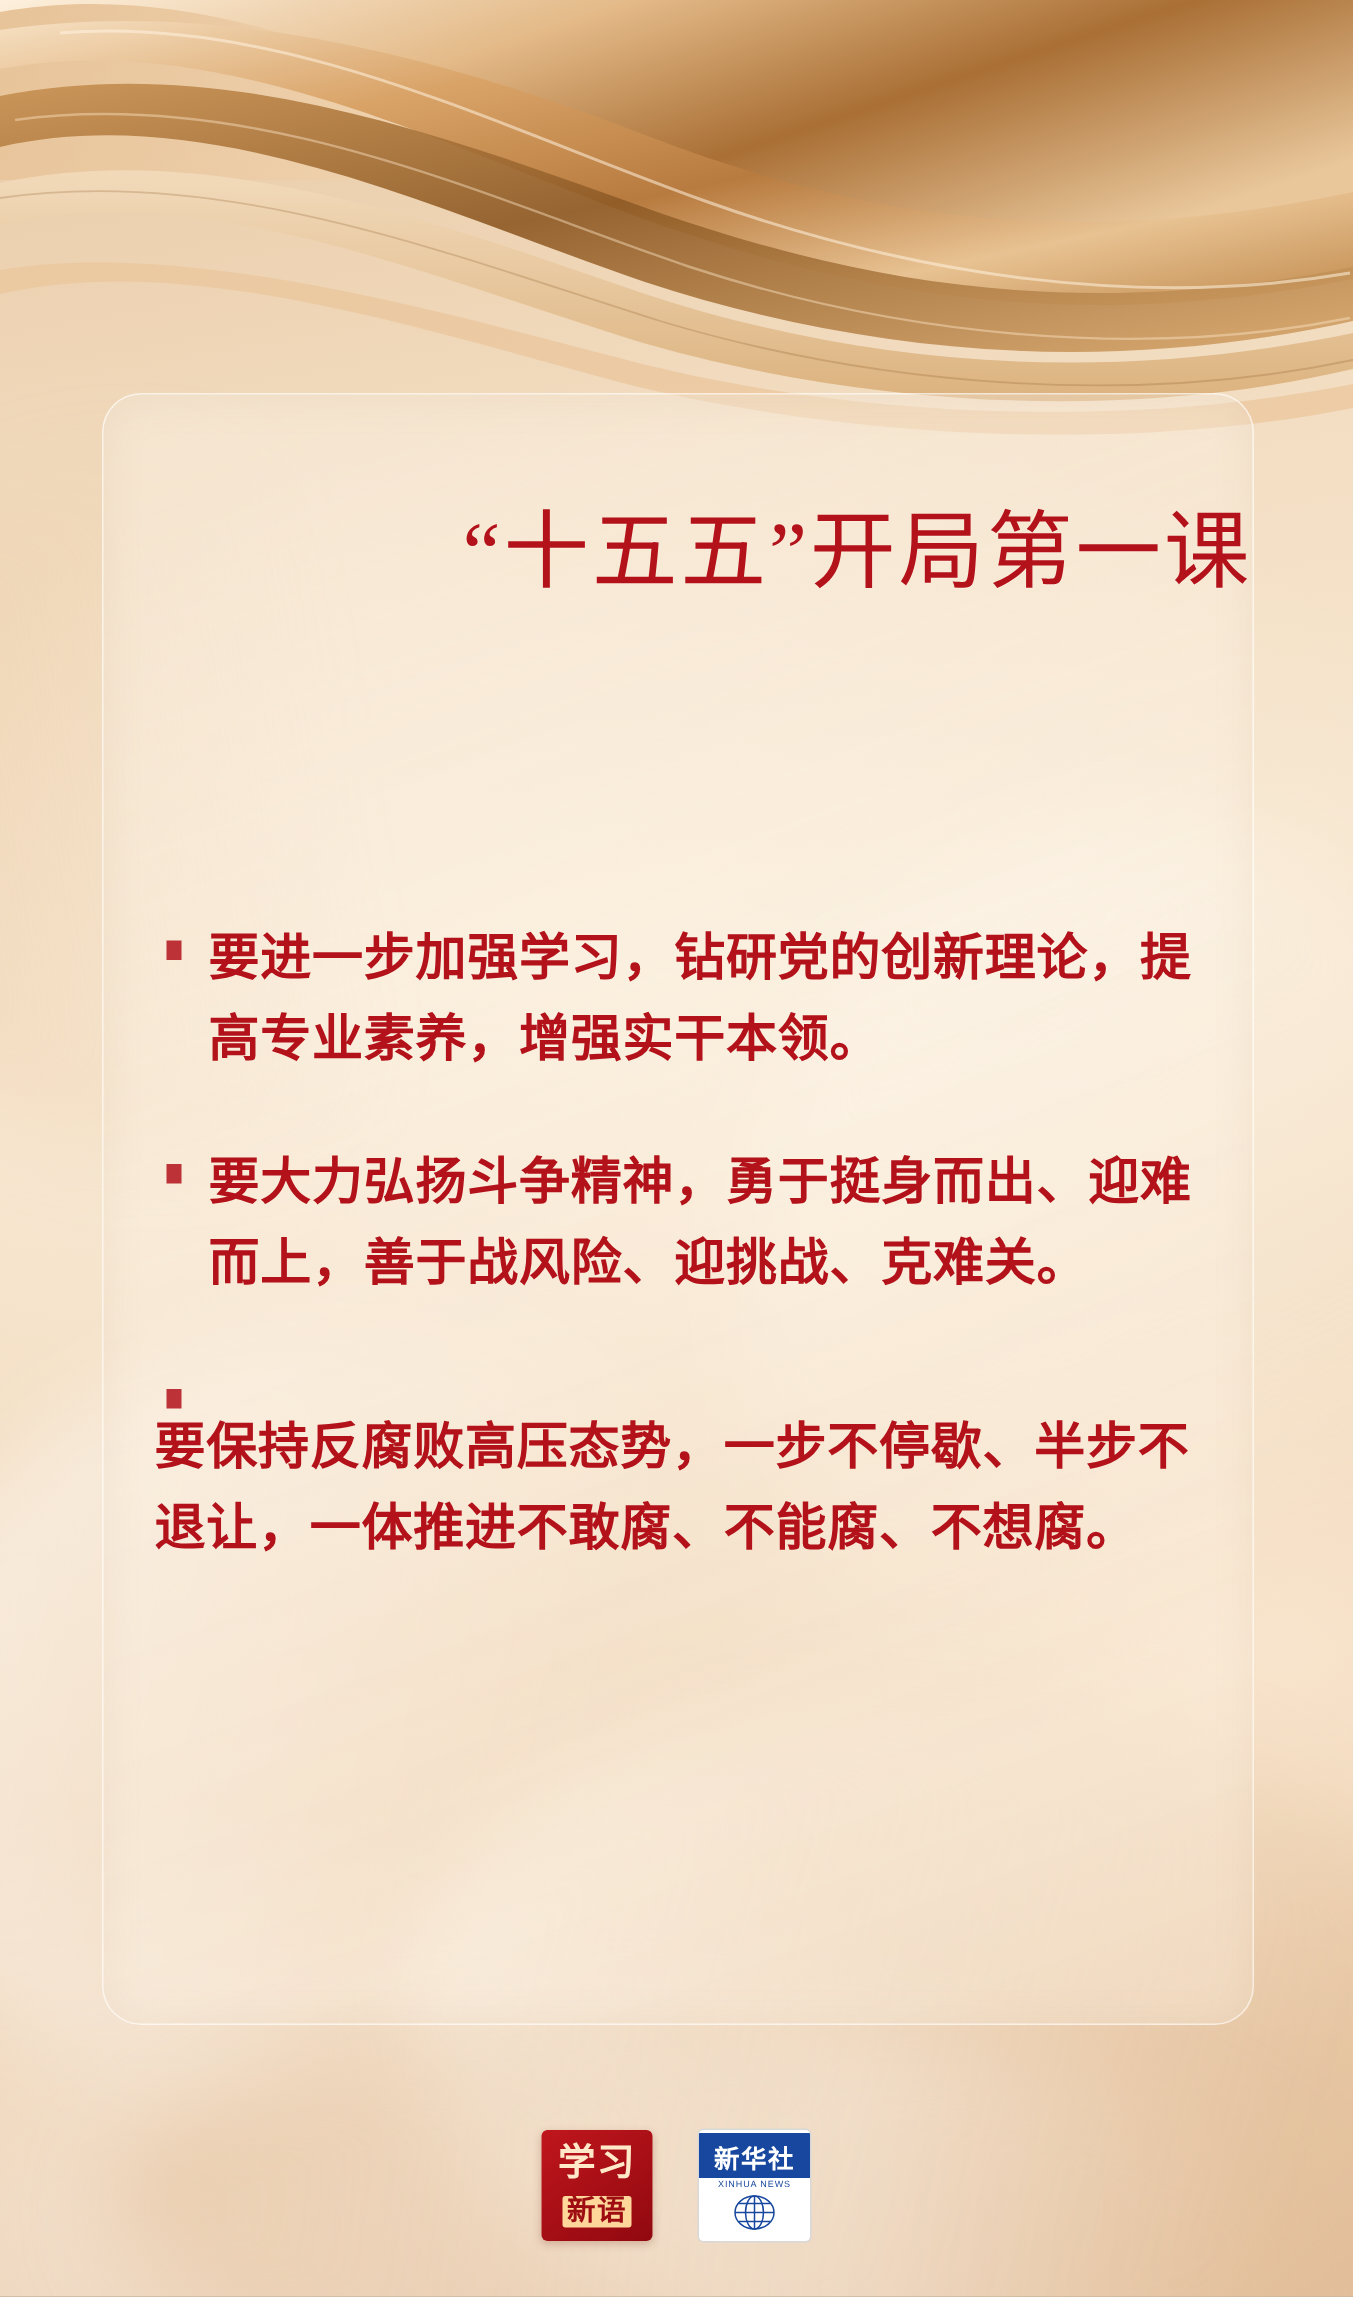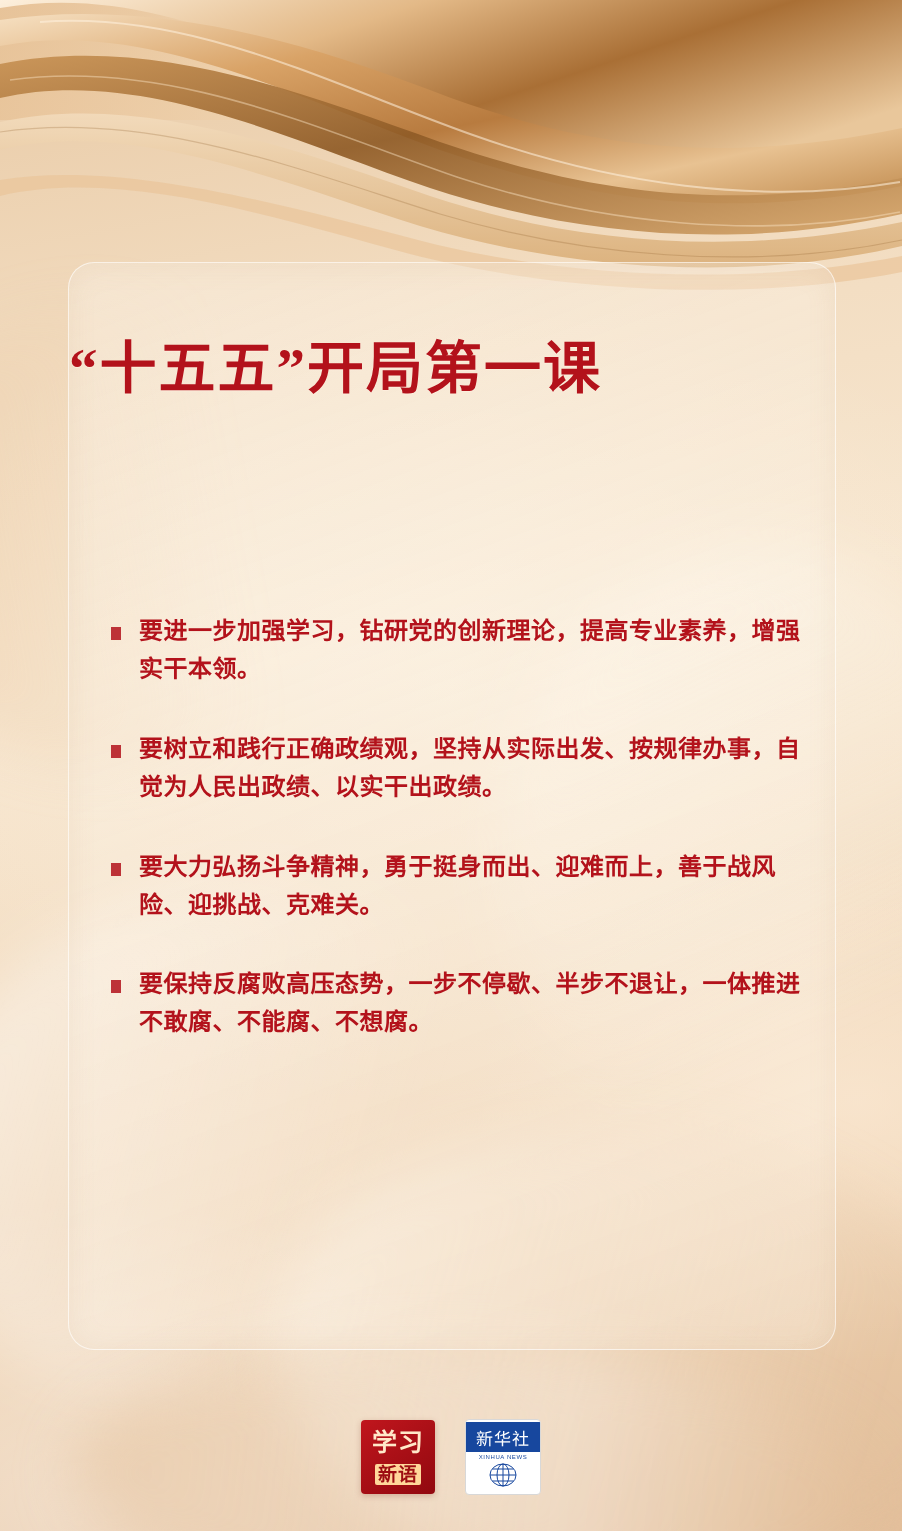--- a/index.html
+++ b/index.html
@@ -65,54 +65,54 @@
     border-radius: 26px;
     background: linear-gradient(160deg, rgba(255,250,242,0.40) 0%, rgba(255,248,238,0.26) 45%, rgba(255,246,234,0.34) 100%);
     border: 1px solid rgba(255,255,255,0.55);
     box-shadow: 0 2px 28px rgba(180,140,100,0.12) inset;
   }
 
   .title {
     position: absolute;
     left: 0; right: 0;
     top: 68px;
-    text-align: left;
+    text-align: right;
     color: #b3121b;
     font-size: 57px;
-    font-weight: bold;
+    font-weight: normal;
     line-height: 1.32;
     letter-spacing: 2px;
     font-family: "Liberation Serif", "DejaVu Serif", serif;
     text-shadow: 0 1px 0 rgba(255,240,225,0.65);
   }
   .title .tline { display: block; white-space: nowrap; }
 
   .bullets {
     position: absolute;
     left: 34px;
     right: 28px;
     top: 350px;
   }
   .bullet {
     display: flex;
     align-items: flex-start;
     margin-bottom: 42px;
   }
-  .bullet:last-child { margin-bottom: 0; }
+  .bullet:last-child { margin-bottom: 0; flex-direction: column; }
   .dot {
     flex: 0 0 auto;
     width: 10px;
     height: 13px;
     margin: 14px 18px 0 8px;
     background: #b3121b;
     opacity: .85;
   }
   .btext {
     color: #b3121b;
-    font-size: 24px;
+    font-size: 34px;
     line-height: 1.58;
     font-weight: 600;
     letter-spacing: 0.5px;
     font-family: "Liberation Serif", "DejaVu Serif", serif;
     text-indent: 0;
   }
 
   
   .logos {
     position: absolute;
@@ -149,21 +149,21 @@
     flex-direction: column;
     align-items: center;
     justify-content: center;
     overflow: hidden;
   }
   .logo-xinhua .lh-top {
     width: 100%;
     background: #17479e;
     color: #fff;
     font-size: 17px;
-    font-weight: normal;
+    font-weight: bold;
     text-align: center;
     padding: 3px 4px 2px;
     letter-spacing: 1px;
   }
   .logo-xinhua .lh-sub {
     font-size: 6px;
     color: #17479e;
     letter-spacing: .6px;
     margin: 2px 0 1px;
     font-family: "Liberation Sans", sans-serif;
@@ -232,24 +232,20 @@
   <div class="card">
 
     <div class="title">
       <span class="tline">“十五五”开局第一课</span>
     </div>
 
     <div class="bullets">
       <div class="bullet">
         <span class="dot"></span>
         <span class="btext">要进一步加强学习，钻研党的创新理论，提高专业素养，增强实干本领。</span>
-      </div>
-      <div class="bullet">
-        <span class="dot"></span>
-        <span class="btext">要树立和践行正确政绩观，坚持从实际出发、按规律办事，自觉为人民出政绩、以实干出政绩。</span>
       </div>
       <div class="bullet">
         <span class="dot"></span>
         <span class="btext">要大力弘扬斗争精神，勇于挺身而出、迎难而上，善于战风险、迎挑战、克难关。</span>
       </div>
       <div class="bullet">
         <span class="dot"></span>
         <span class="btext">要保持反腐败高压态势，一步不停歇、半步不退让，一体推进不敢腐、不能腐、不想腐。</span>
       </div>
     </div>

